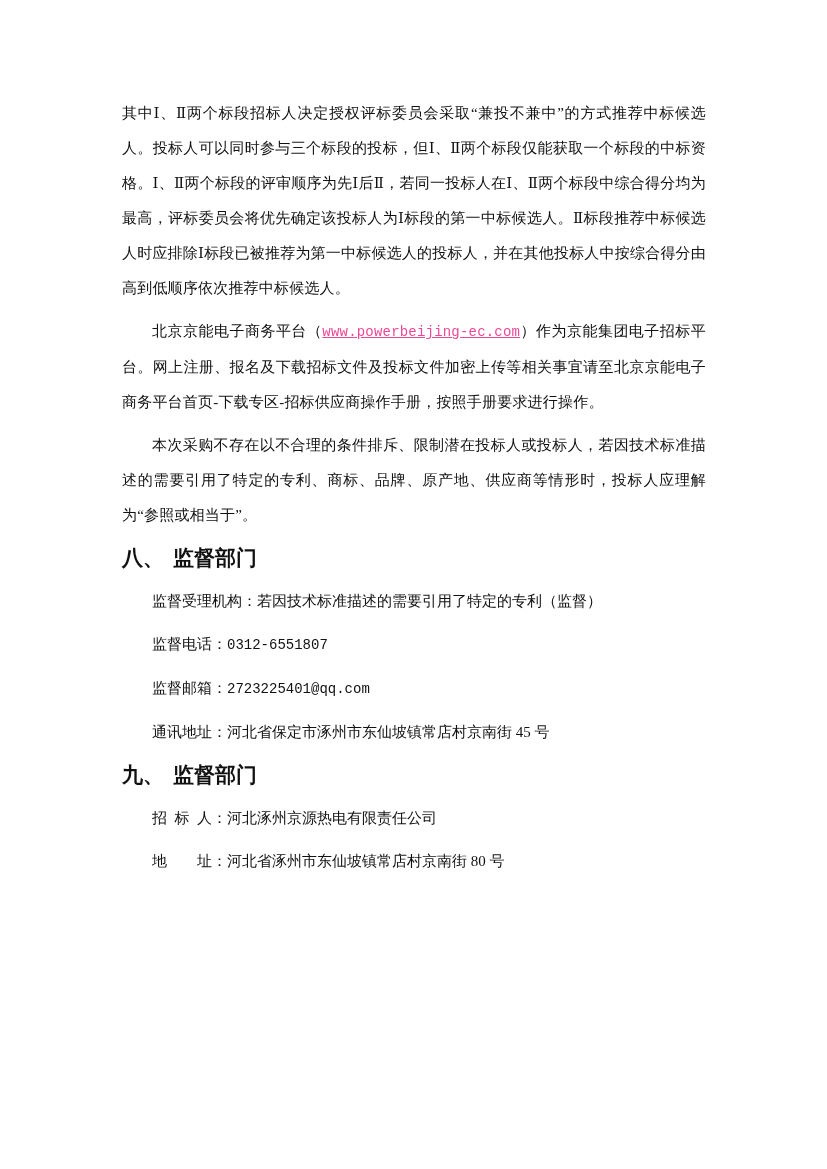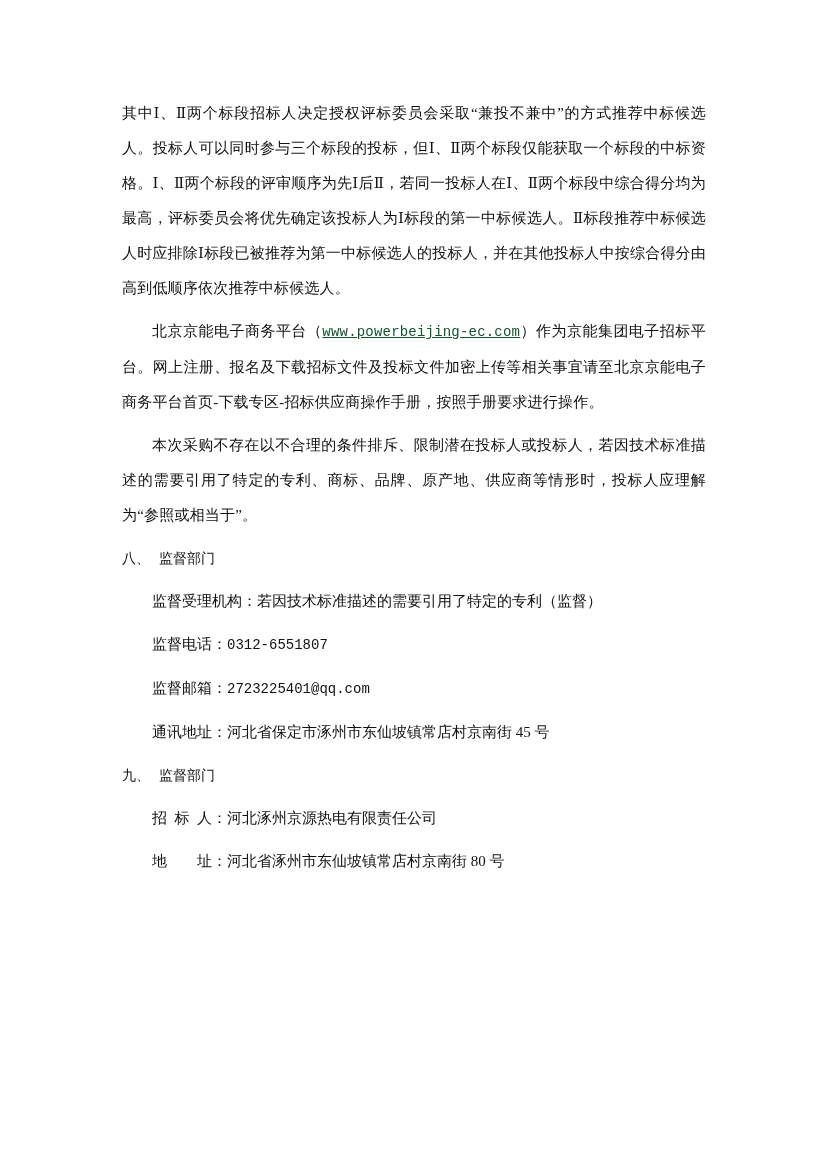--- a/index.html
+++ b/index.html
@@ -21,35 +21,35 @@
   .para {
     margin: 0 0 8px 0;
     font-size: 15px;
     line-height: 35px;
     text-align: justify;
     letter-spacing: 0.2px;
   }
   .indent { text-indent: 2em; }
   .nojustify { text-align: left; }
   .hlink {
-    color: #14532d;
+    color: #ec4899;
     text-decoration: underline;
     font-family: "Liberation Mono", "DejaVu Sans Mono", monospace;
     font-size: 14px;
     cursor: pointer;
   }
   .ascii {
     font-family: "Liberation Mono", "DejaVu Sans Mono", monospace;
     font-size: 14px;
   }
   .heading {
     margin: 0 0 8px 0;
-    font-size: 14px;
+    font-size: 21px;
     line-height: 35px;
-    font-weight: normal;
+    font-weight: bold;
     text-align: left;
   }
   .heading .hnum { margin-right: 9px; }
   .row {
     margin: 0 0 8px 0;
     font-size: 15px;
     line-height: 35px;
     text-align: left;
     text-indent: 2em;
     white-space: nowrap;

